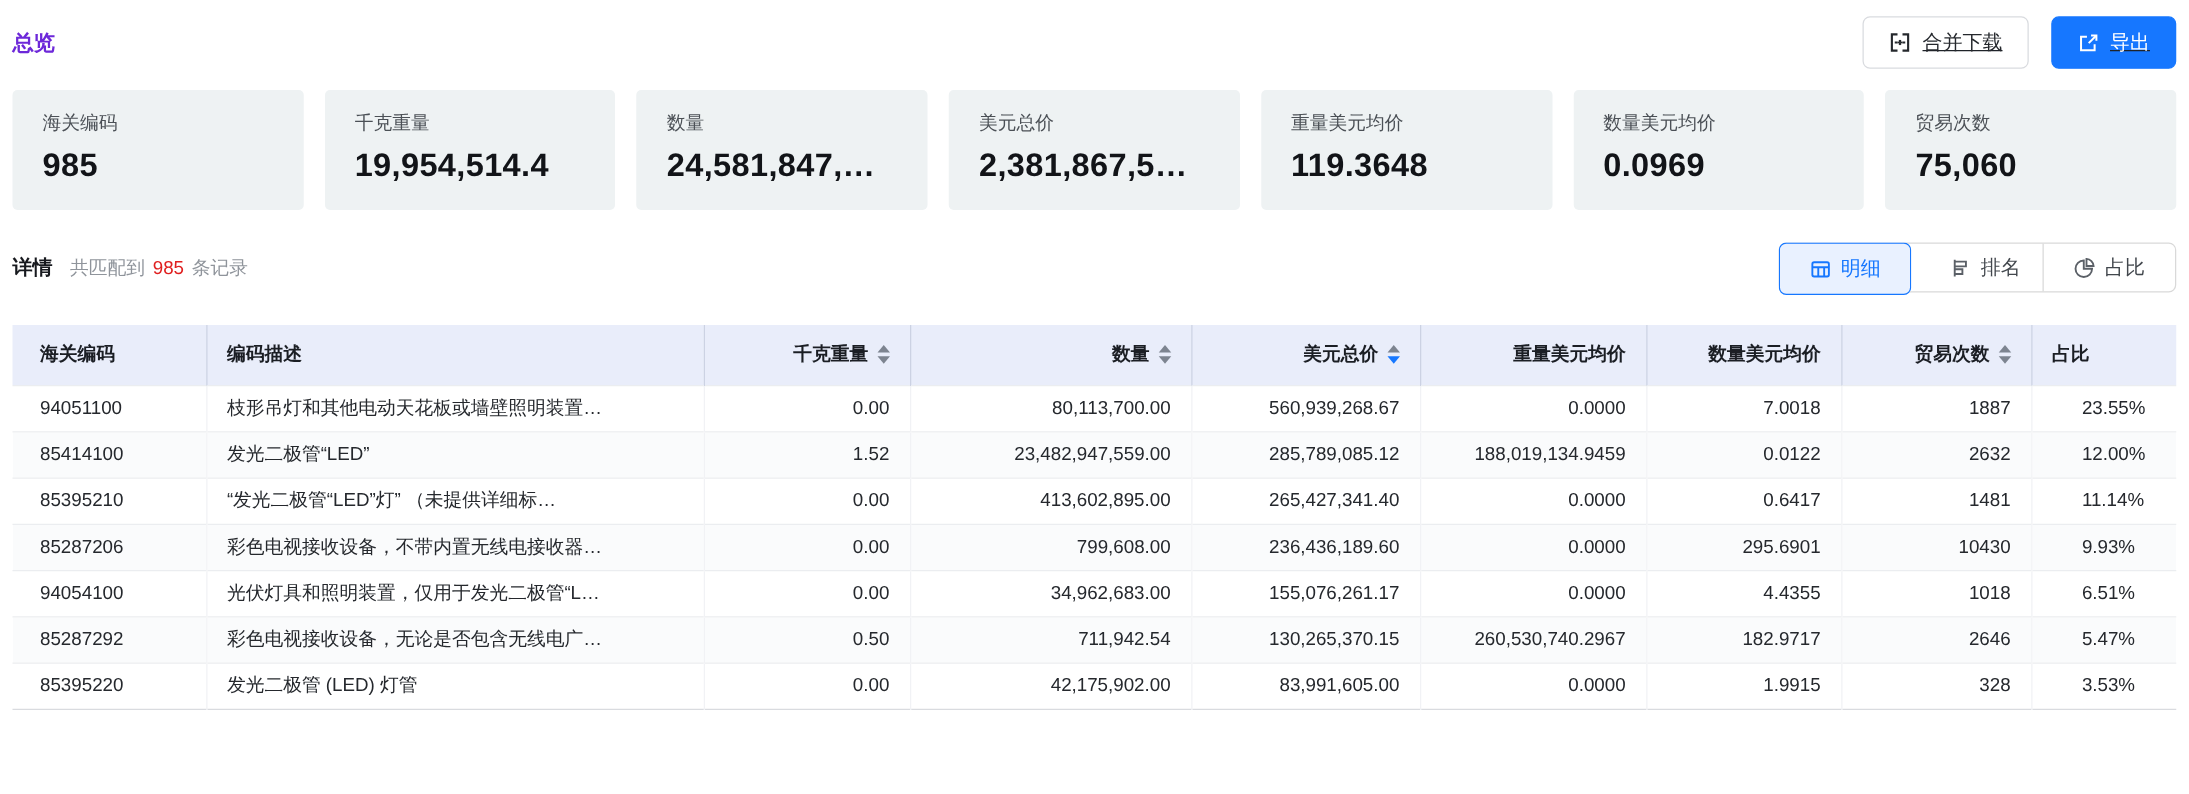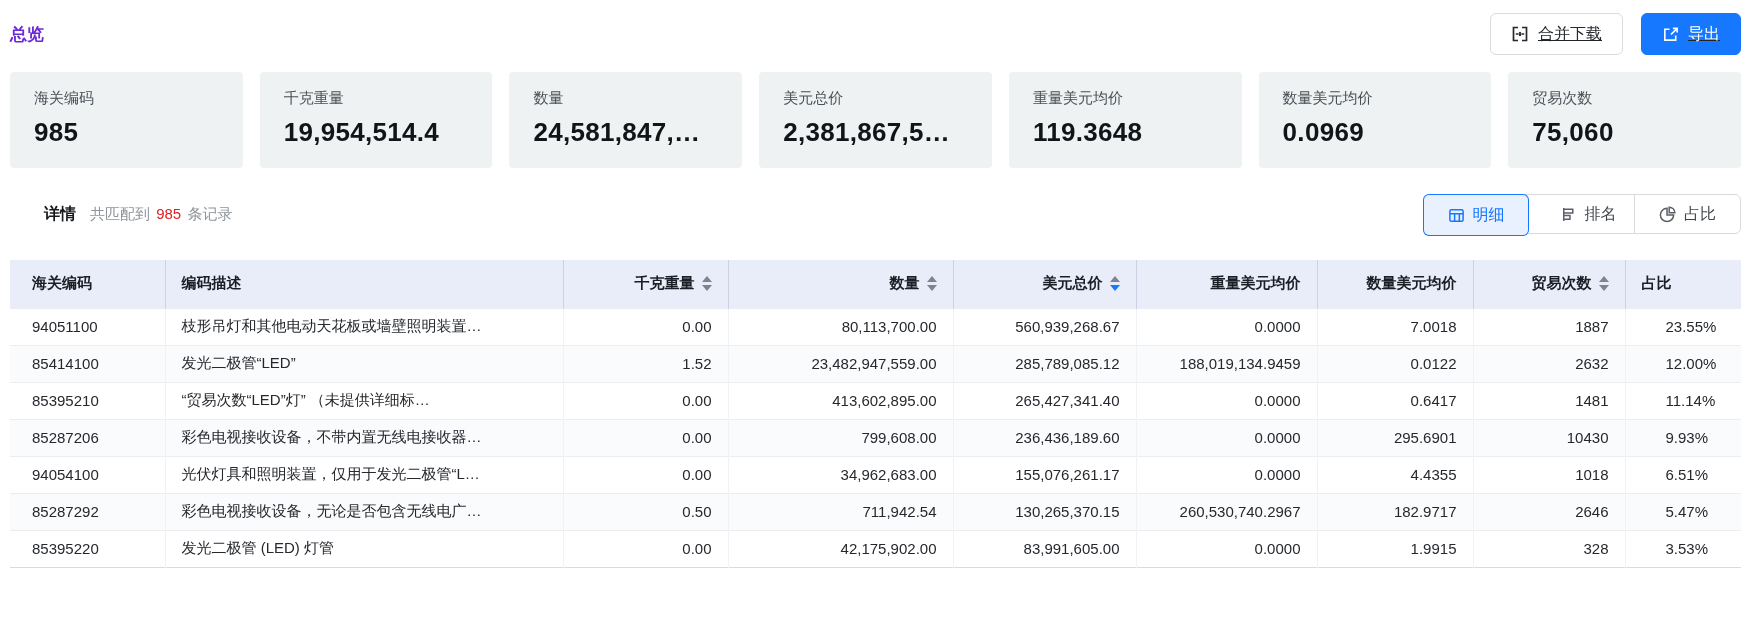--- a/index.html
+++ b/index.html
@@ -23,21 +23,21 @@
 
   
   .stats-row { margin-top:16px; display:flex; gap:17px; }
   .stat-card { flex:1 1 0; height:96px; background:#eef2f3; border-radius:4px; padding:17px 24px; }
   .stat-label { font-size:15px; color:#4b5056; }
   .stat-value { margin-top:9px; font-size:26px; font-weight:700; color:#121418; letter-spacing:.3px;
                 white-space:nowrap; overflow:hidden; }
 
   
   .details-bar { margin-top:26px; height:40px; display:flex; align-items:center; justify-content:space-between; }
-  .details-left { display:flex; align-items:baseline; gap:14px;margin-left:34px; }
+  .details-left { display:flex; align-items:baseline; gap:14px; }
   .details-title { font-size:16px; font-weight:700; color:#17191e; }
   .match-text { font-size:15px; color:#8f949b; }
   .match-count { color:#e02020; padding:0 2px; }
 
   .tab-group { display:flex; height:40px; border:1px solid #d9d9d9; border-radius:6px; background:#fff; }
   .tab { width:106px; display:flex; align-items:center; justify-content:center; gap:8px;
          font-size:16px; color:#42474d; cursor:pointer; border-left:1px solid #d9d9d9; }
   .tab:first-child { border-left:none; }
   .tab svg { color:#5b6067; }
   .tab.active { background:#e9f1ff; color:#1677ff; box-shadow:inset 0 0 0 1px #1677ff; border-radius:6px; margin:-1px; height:42px; z-index:1; border-left:none; }
@@ -270,21 +270,21 @@
           <td class="al-right">1.52</td>
           <td class="al-right">23,482,947,559.00</td>
           <td class="al-right">285,789,085.12</td>
           <td class="al-right">188,019,134.9459</td>
           <td class="al-right">0.0122</td>
           <td class="al-right">2632</td>
           <td class="al-left">12.00%</td>
         </tr>
         <tr>
           <td class="al-left">85395210</td>
-          <td class="al-left">“贸易次数“LED”灯” （未提供详细标…</td>
+          <td class="al-left">“发光二极管“LED”灯” （未提供详细标…</td>
           <td class="al-right">0.00</td>
           <td class="al-right">413,602,895.00</td>
           <td class="al-right">265,427,341.40</td>
           <td class="al-right">0.0000</td>
           <td class="al-right">0.6417</td>
           <td class="al-right">1481</td>
           <td class="al-left">11.14%</td>
         </tr>
         <tr>
           <td class="al-left">85287206</td>

